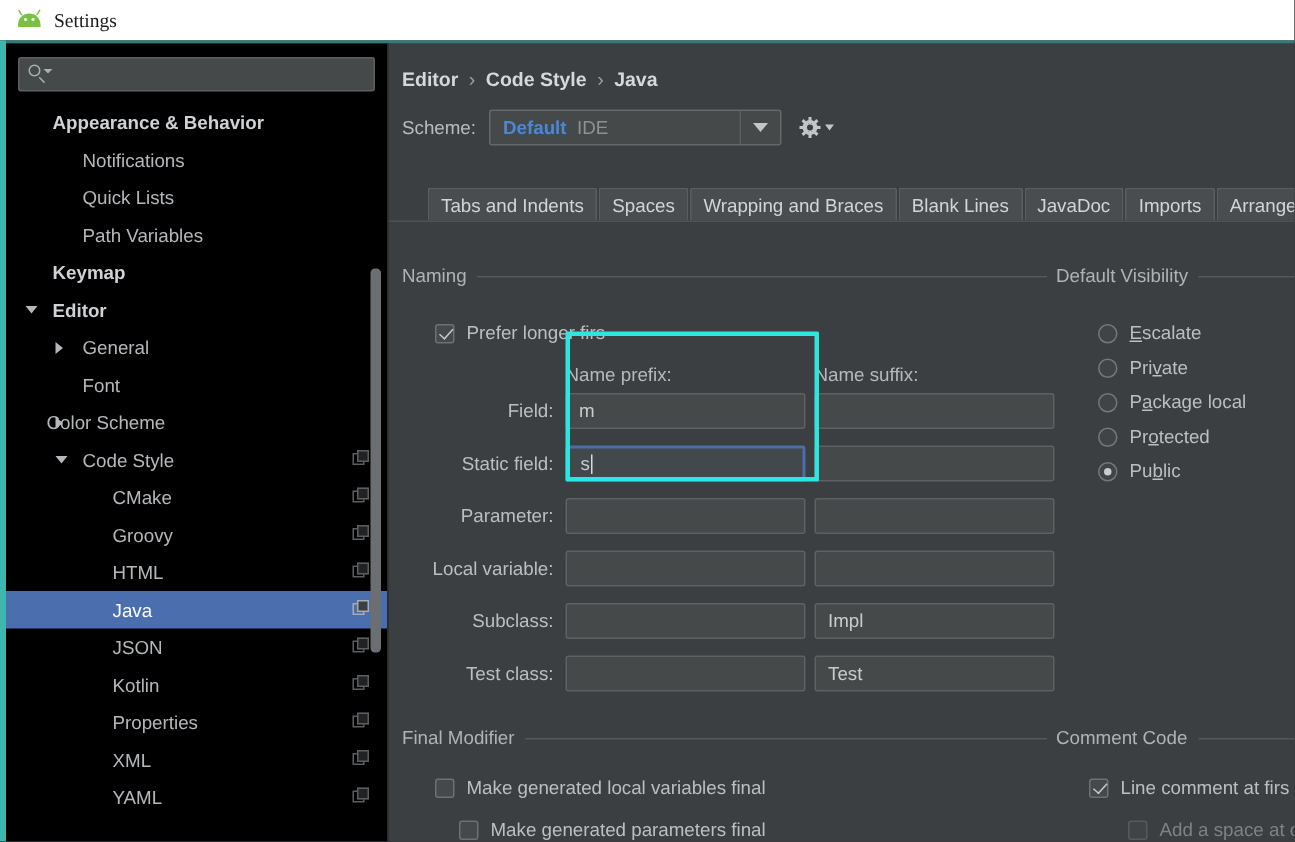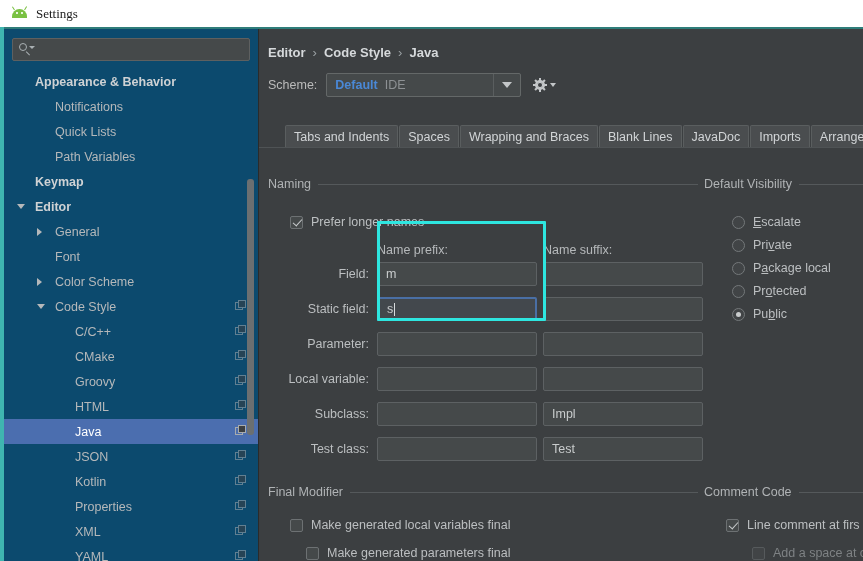--- a/index.html
+++ b/index.html
@@ -41,21 +41,21 @@
     position:absolute;left:0;top:27px;width:863px;height:534px;
     background:#3c3f41;
   }
   
   .accent-left{position:absolute;left:0;top:27px;width:4px;height:534px;background:#3fb5b0;}
   .accent-top{position:absolute;left:0;top:27px;width:863px;height:2px;background:#2f7d7a;}
 
   
   .leftpanel{
     position:absolute;left:4px;top:29px;width:254px;height:532px;
-    background:#0c4a6e;
+    background:#000000;
     border-right:1px solid #2b2b2b;
     overflow:hidden;
   }
   .searchwrap{position:absolute;left:8px;top:9px;width:238px;height:23px;}
   .searchbox{
     width:100%;height:100%;box-sizing:border-box;
     background:#45494a;border:1px solid #5e6060;border-radius:2px;
     display:flex;align-items:center;padding-left:6px;
   }
   .mag{position:relative;width:13px;height:13px;flex:none;}
@@ -237,32 +237,25 @@
         </div>
         <div class="tnode">
           <span class="twist closed" style="left: 33px;"></span>
           <span class="tlabel" style="margin-left: 51px;">General</span>
         </div>
         <div class="tnode">
           <span class="tlabel" style="margin-left: 51px;">Font</span>
         </div>
         <div class="tnode">
           <span class="twist closed" style="left: 33px;"></span>
-          <span class="tlabel" style="margin-left: 51px;">Color Scheme</span>
+          <span class="tlabel" style="margin-left: 27px;">Color Scheme</span>
         </div>
         <div class="tnode">
           <span class="twist open" style="left: 33px;"></span>
           <span class="tlabel" style="margin-left: 51px;">Code Style</span>
-          <span class="copyicon">
-            <span class="b b1"></span>
-            <span class="b b2"></span>
-          </span>
-        </div>
-        <div class="tnode">
-          <span class="tlabel" style="margin-left: 71px;">C/C++</span>
           <span class="copyicon">
             <span class="b b1"></span>
             <span class="b b2"></span>
           </span>
         </div>
         <div class="tnode">
           <span class="tlabel" style="margin-left: 71px;">CMake</span>
           <span class="copyicon">
             <span class="b b1"></span>
             <span class="b b2"></span>
@@ -369,21 +362,21 @@
 
     <div class="content">
 
       <div class="grouphdr" style="left:9px;top:29px;width:430px;">
         <span class="gt">Naming</span>
         <span class="gline" style="flex:1;"></span>
       </div>
 
       <div class="chk" style="left:31px;top:67px;">
         <span class="chkbox on"></span>
-        <span>Prefer longer names</span>
+        <span>Prefer longer firs</span>
       </div>
 
       <div class="colhdr" style="left:118px;top:95px;">Name prefix:</div>
       <div class="colhdr" style="left:284px;top:95px;">Name suffix:</div>
 
       <div id="namingrows">
           <div class="rowlabel" style="left: 0px; top: 119px; width: 110px;">Field:</div>
           <div class="tinput" style="left: 118px; top: 114px; width: 160px;">
             <span>m</span>
           </div>

